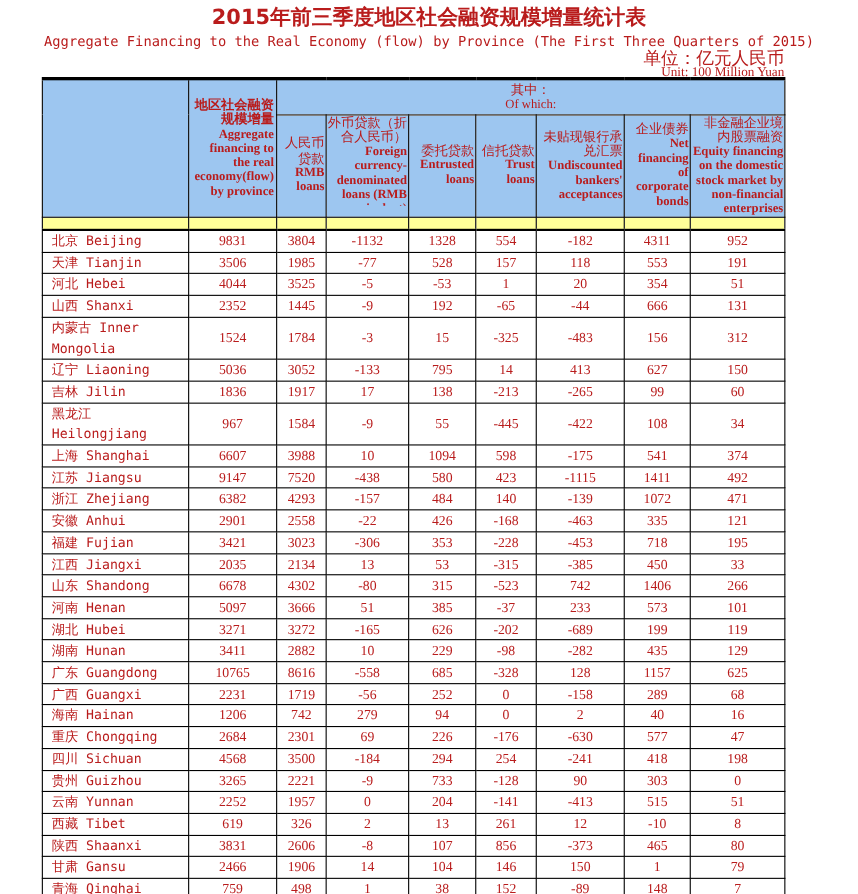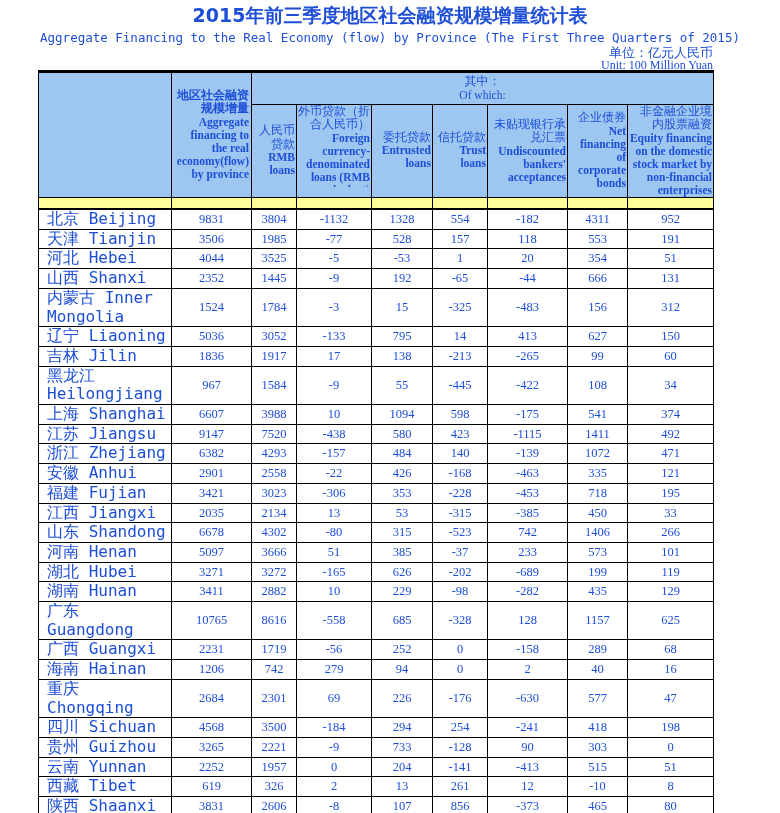--- a/index.html
+++ b/index.html
@@ -1,33 +1,33 @@
 <!DOCTYPE html>
 <html><head>
 <meta charset="utf-8">
 <style>
   * { margin:0; padding:0; box-sizing:border-box; }
   html,body { background:#fff; }
   .page {
     position:relative; width:780px; height:813px; background:#ffffff;
-    font-family:"Liberation Serif", serif; color:#1d4ed8; overflow:hidden;
+    font-family:"Liberation Serif", serif; color:#b91c1c; overflow:hidden;
   }
   .title-zh {
     position:absolute; top:3px; left:0; width:780px; text-align:center;
     font-family:"DejaVu Sans", sans-serif; font-weight:bold; font-size:19px;
   }
   .title-en {
     position:absolute; top:30px; left:0; width:780px; text-align:center;
     font-family:"DejaVu Sans Mono", monospace; font-size:12.5px;
   }
   .unit-block {
     position:absolute; top:47px; right:67px; text-align:right;
     font-size:12px; line-height:11px;
   }
-  .unit-zh { font-family:"DejaVu Sans", sans-serif; font-size:13px; }
+  .unit-zh { font-family:"DejaVu Sans", sans-serif; font-size:16px; }
   .unit-en { font-family:"Liberation Serif", serif; font-size:12px; margin-top:2px; }
 
   table.main {
     position:absolute; left:38px; top:70px; width:675px;
     border-collapse:collapse; table-layout:fixed;
     border-top:3px solid #000; border-bottom:2px solid #000;
     border-left:1px solid #000; border-right:1px solid #000;
   }
   th, td { border:1px solid #000; overflow:hidden; }
 
@@ -45,21 +45,21 @@
   tr.sub-row th { vertical-align:middle; text-align:right; padding:0 1px; }
   tr.sub-row th.clip { vertical-align:top; }
   tr.sub-row th.clip .hclip { height:82px; overflow:hidden; }
 
   tr.sep-row { height:12px; }
   tr.sep-row td { background:#ffff99; border-bottom:2px solid #000; height:12px; }
 
   tbody td { height:18.7px; line-height:18.7px; font-size:12.5px; background:#fff; }
   td.prov {
     text-align:left; padding-left:8px;
-    font-family:"DejaVu Sans Mono", monospace; font-size:16px;
+    font-family:"DejaVu Sans Mono", monospace; font-size:12px;
   }
   td.val { text-align:center; font-family:"Liberation Serif", serif; }
 </style>
 </head>
 <body>
 
 <div class="page">
 
   <div class="title-zh">2015年前三季度地区社会融资规模增量统计表</div>
   <div class="title-en">Aggregate Financing to the Real Economy (flow) by Province (The First Three Quarters of 2015)</div>

